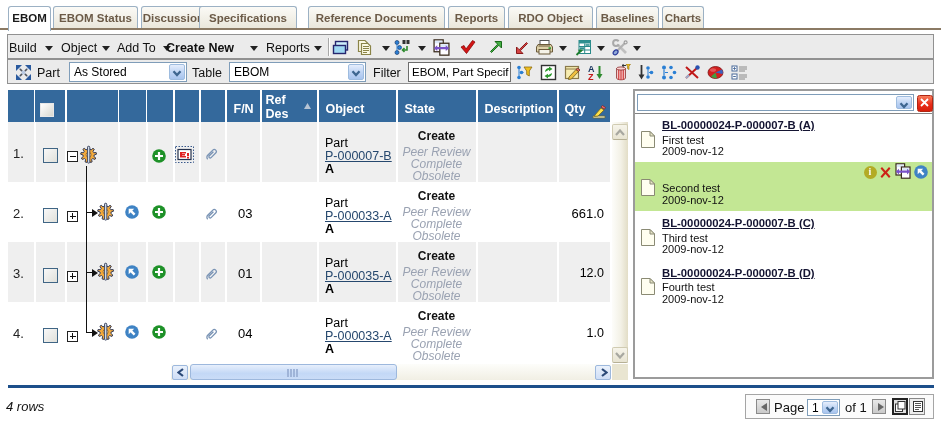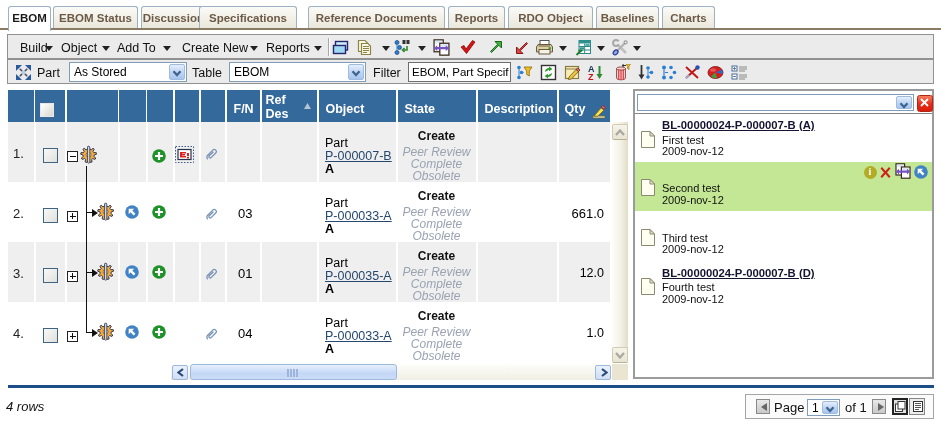--- a/index.html
+++ b/index.html
@@ -59,30 +59,30 @@
 <div id="tabstub"></div>
 <div id="tabline"></div>
 <div class="tab active" style="left:8px;width:43px;">EBOM</div>
 <div class="tab" style="left:53px;width:85px;">EBOM Status</div>
 <div class="tab" style="left:141px;width:71px;">Discussions</div>
 <div class="tab" style="left:199px;width:98px;">Specifications</div>
 <div class="tab" style="left:308px;width:137px;">Reference Documents</div>
 <div class="tab" style="left:448px;width:57px;">Reports</div>
 <div class="tab" style="left:508px;width:85px;">RDO Object</div>
 <div class="tab" style="left:596px;width:63px;">Baselines</div>
-<div class="tab" style="left:662px;width:53px;">Charts</div>
+<div class="tab" style="left:662px;width:42px;">Charts</div>
 
 <div class="bar" style="top:34px;">
-  <div class="mi" style="left:12px;">Build</div>
+  <div class="mi" style="left:1px;">Build</div>
     <div class="dt" style="left:37px;"></div>
   <div class="mi" style="left:53px;">Object</div>
     <div class="dt" style="left:94px;"></div>
   <div class="mi" style="left:109px;">Add To</div>
     <div class="dt" style="left:155px;"></div>
-  <div class="mi" style="left:174px;">Create New</div>
+  <div class="mi" style="left:158px;font-weight:bold;">Create New</div>
     <div class="dt" style="left:242px;"></div>
   <div class="mi" style="left:258px;">Reports</div>
     <div class="dt" style="left:306px;"></div>
   <div class="sep"></div>
   <svg class="ic" style="left:324px;top:4px;" viewBox="0 0 17 17">
     <rect x="3.5" y="2.5" width="12" height="8.5" fill="#cdeefb" stroke="#26266e" stroke-width="1.4"></rect>
     <rect x="1.5" y="6.5" width="12" height="8" fill="#9fd8f2" stroke="#26266e" stroke-width="1.4"></rect>
   </svg>
   <svg class="ic" style="left:346.5px;top:4px;" viewBox="0 0 17 17">
     <path d="M3.5 1.5 L10 1.5 L12.5 4 L12.5 12.5 L3.5 12.5 Z" fill="#fbf9e3" stroke="#8a8448" stroke-width="1.2"></path>
@@ -517,20 +517,21 @@
       </svg>
     <svg class="abs" style="left:260px;top:1px;" width="16" height="16" viewBox="0 0 16 16">
         <use href="#exchpg"></use>
       </svg>
     <svg class="abs" style="left:279px;top:3px;" width="14" height="14" viewBox="0 0 14 14">
         <use href="#bluec"></use>
       </svg>
   </div>
 
   <div class="bitem" style="top:120px;">
+    <div class="blink">BL-00000024-P-000007-B (C)</div>
     <svg class="docic" width="14" height="17" viewBox="0 0 14 17">
         <use href="#docic"></use>
       </svg>
     <div class="bl2">Third test</div>
     <div class="bl3">2009-nov-12</div>
   </div>
 
   <div class="bitem" style="top:169.5px;">
     <div class="blink">BL-00000024-P-000007-B (D)</div>
     <svg class="docic" width="14" height="17" viewBox="0 0 14 17">

